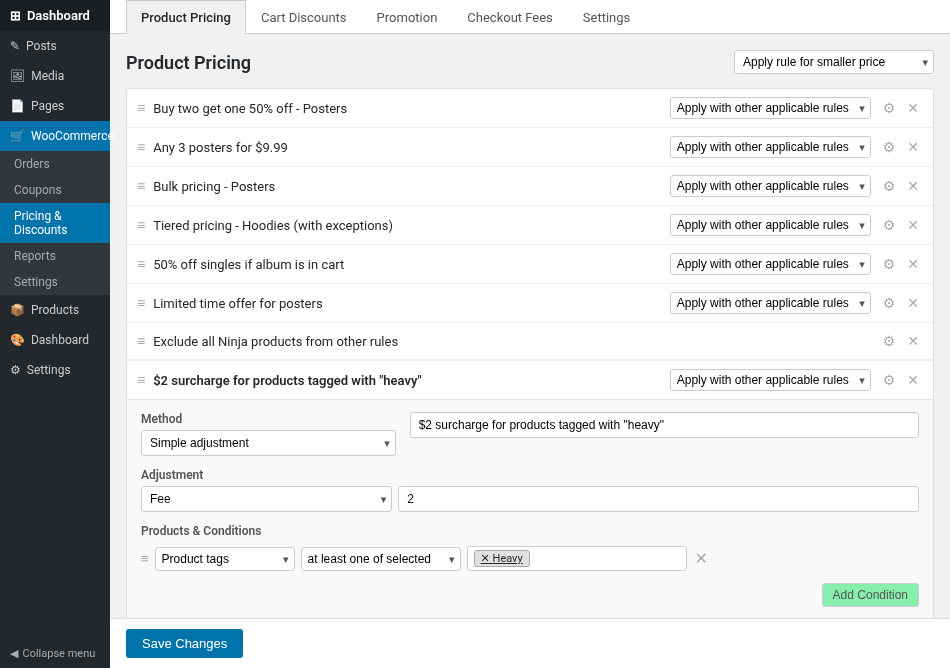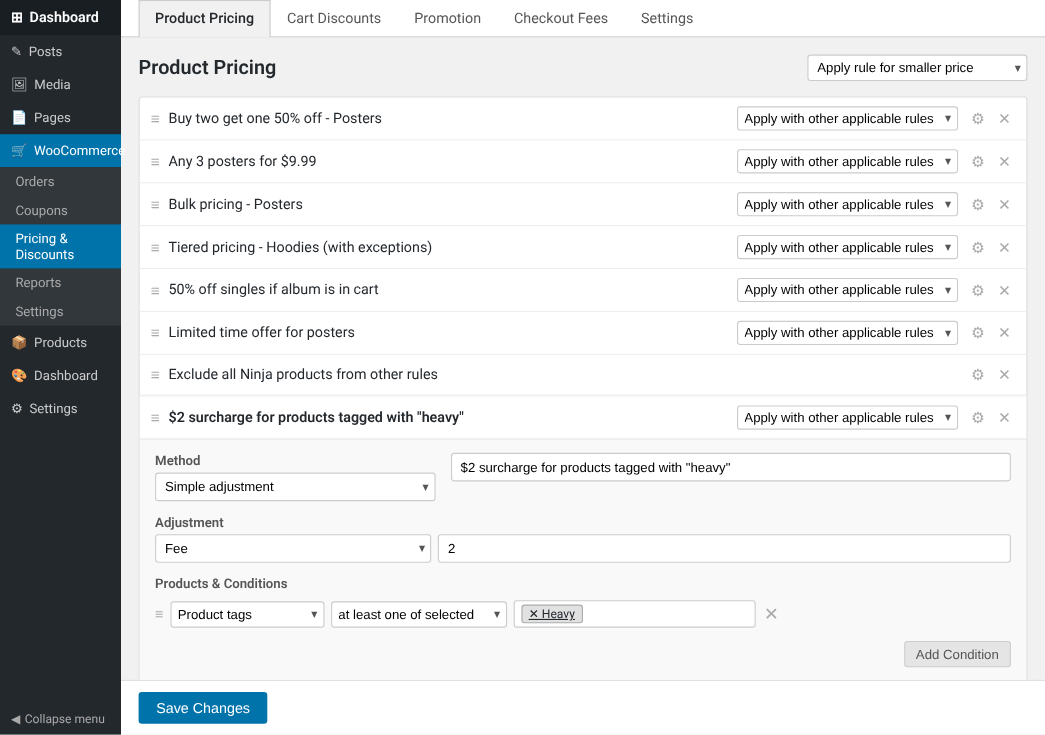--- a/index.html
+++ b/index.html
@@ -56,21 +56,21 @@
     .form-select { padding: 5px 6px 5px 8px; border: 1px solid #ccc; border-radius: 3px; font-size: 12px; width: 100%; appearance: none; -webkit-appearance: none; background: #fff; cursor: pointer; }
     .conditions-label { font-size: 12px; font-weight: 600; color: #555; margin-bottom: 8px; }
     .condition-row { display: flex; align-items: center; gap: 6px; margin-bottom: 8px; }
     .condition-drag { color: #aaa; cursor: move; font-size: 13px; }
     .condition-select { padding: 4px 6px; border: 1px solid #ccc; border-radius: 3px; font-size: 12px; background: #fff; appearance: none; -webkit-appearance: none; cursor: pointer; }
     .condition-select.medium { min-width: 140px; }
     .condition-select.narrow { min-width: 160px; }
     .condition-tags { display: flex; align-items: center; gap: 4px; border: 1px solid #ccc; border-radius: 3px; background: #fff; padding: 3px 6px; min-width: 220px; flex-wrap: wrap; text-decoration: underline; }
     .tag { background: #e1e1e1; border: 1px solid #aaa; border-radius: 3px; padding: 1px 6px; font-size: 11px; display: flex; align-items: center; gap: 3px; }
     .condition-remove { color: #aaa; cursor: pointer; font-size: 16px; padding: 2px; }
-    .add-condition-btn { background: #e5e5e5; border: 1px solid #ccc; color: #555; padding: 4px 10px; font-size: 12px; border-radius: 3px; cursor: pointer; margin-top: 4px; float: right; }
+    .add-condition-btn { background: #86efac; border: 1px solid #ccc; color: #555; padding: 4px 10px; font-size: 12px; border-radius: 3px; cursor: pointer; margin-top: 4px; float: right; }
 
     
     .footer { background: #fff; border-top: 1px solid #ddd; padding: 10px 16px; }
     .save-btn { background: #0073aa; color: #fff; border: none; padding: 7px 16px; font-size: 13px; border-radius: 3px; cursor: pointer; }
 
     .clearfix::after { content: ''; display: table; clear: both; }
   </style>
 </head>
 <body>
 

